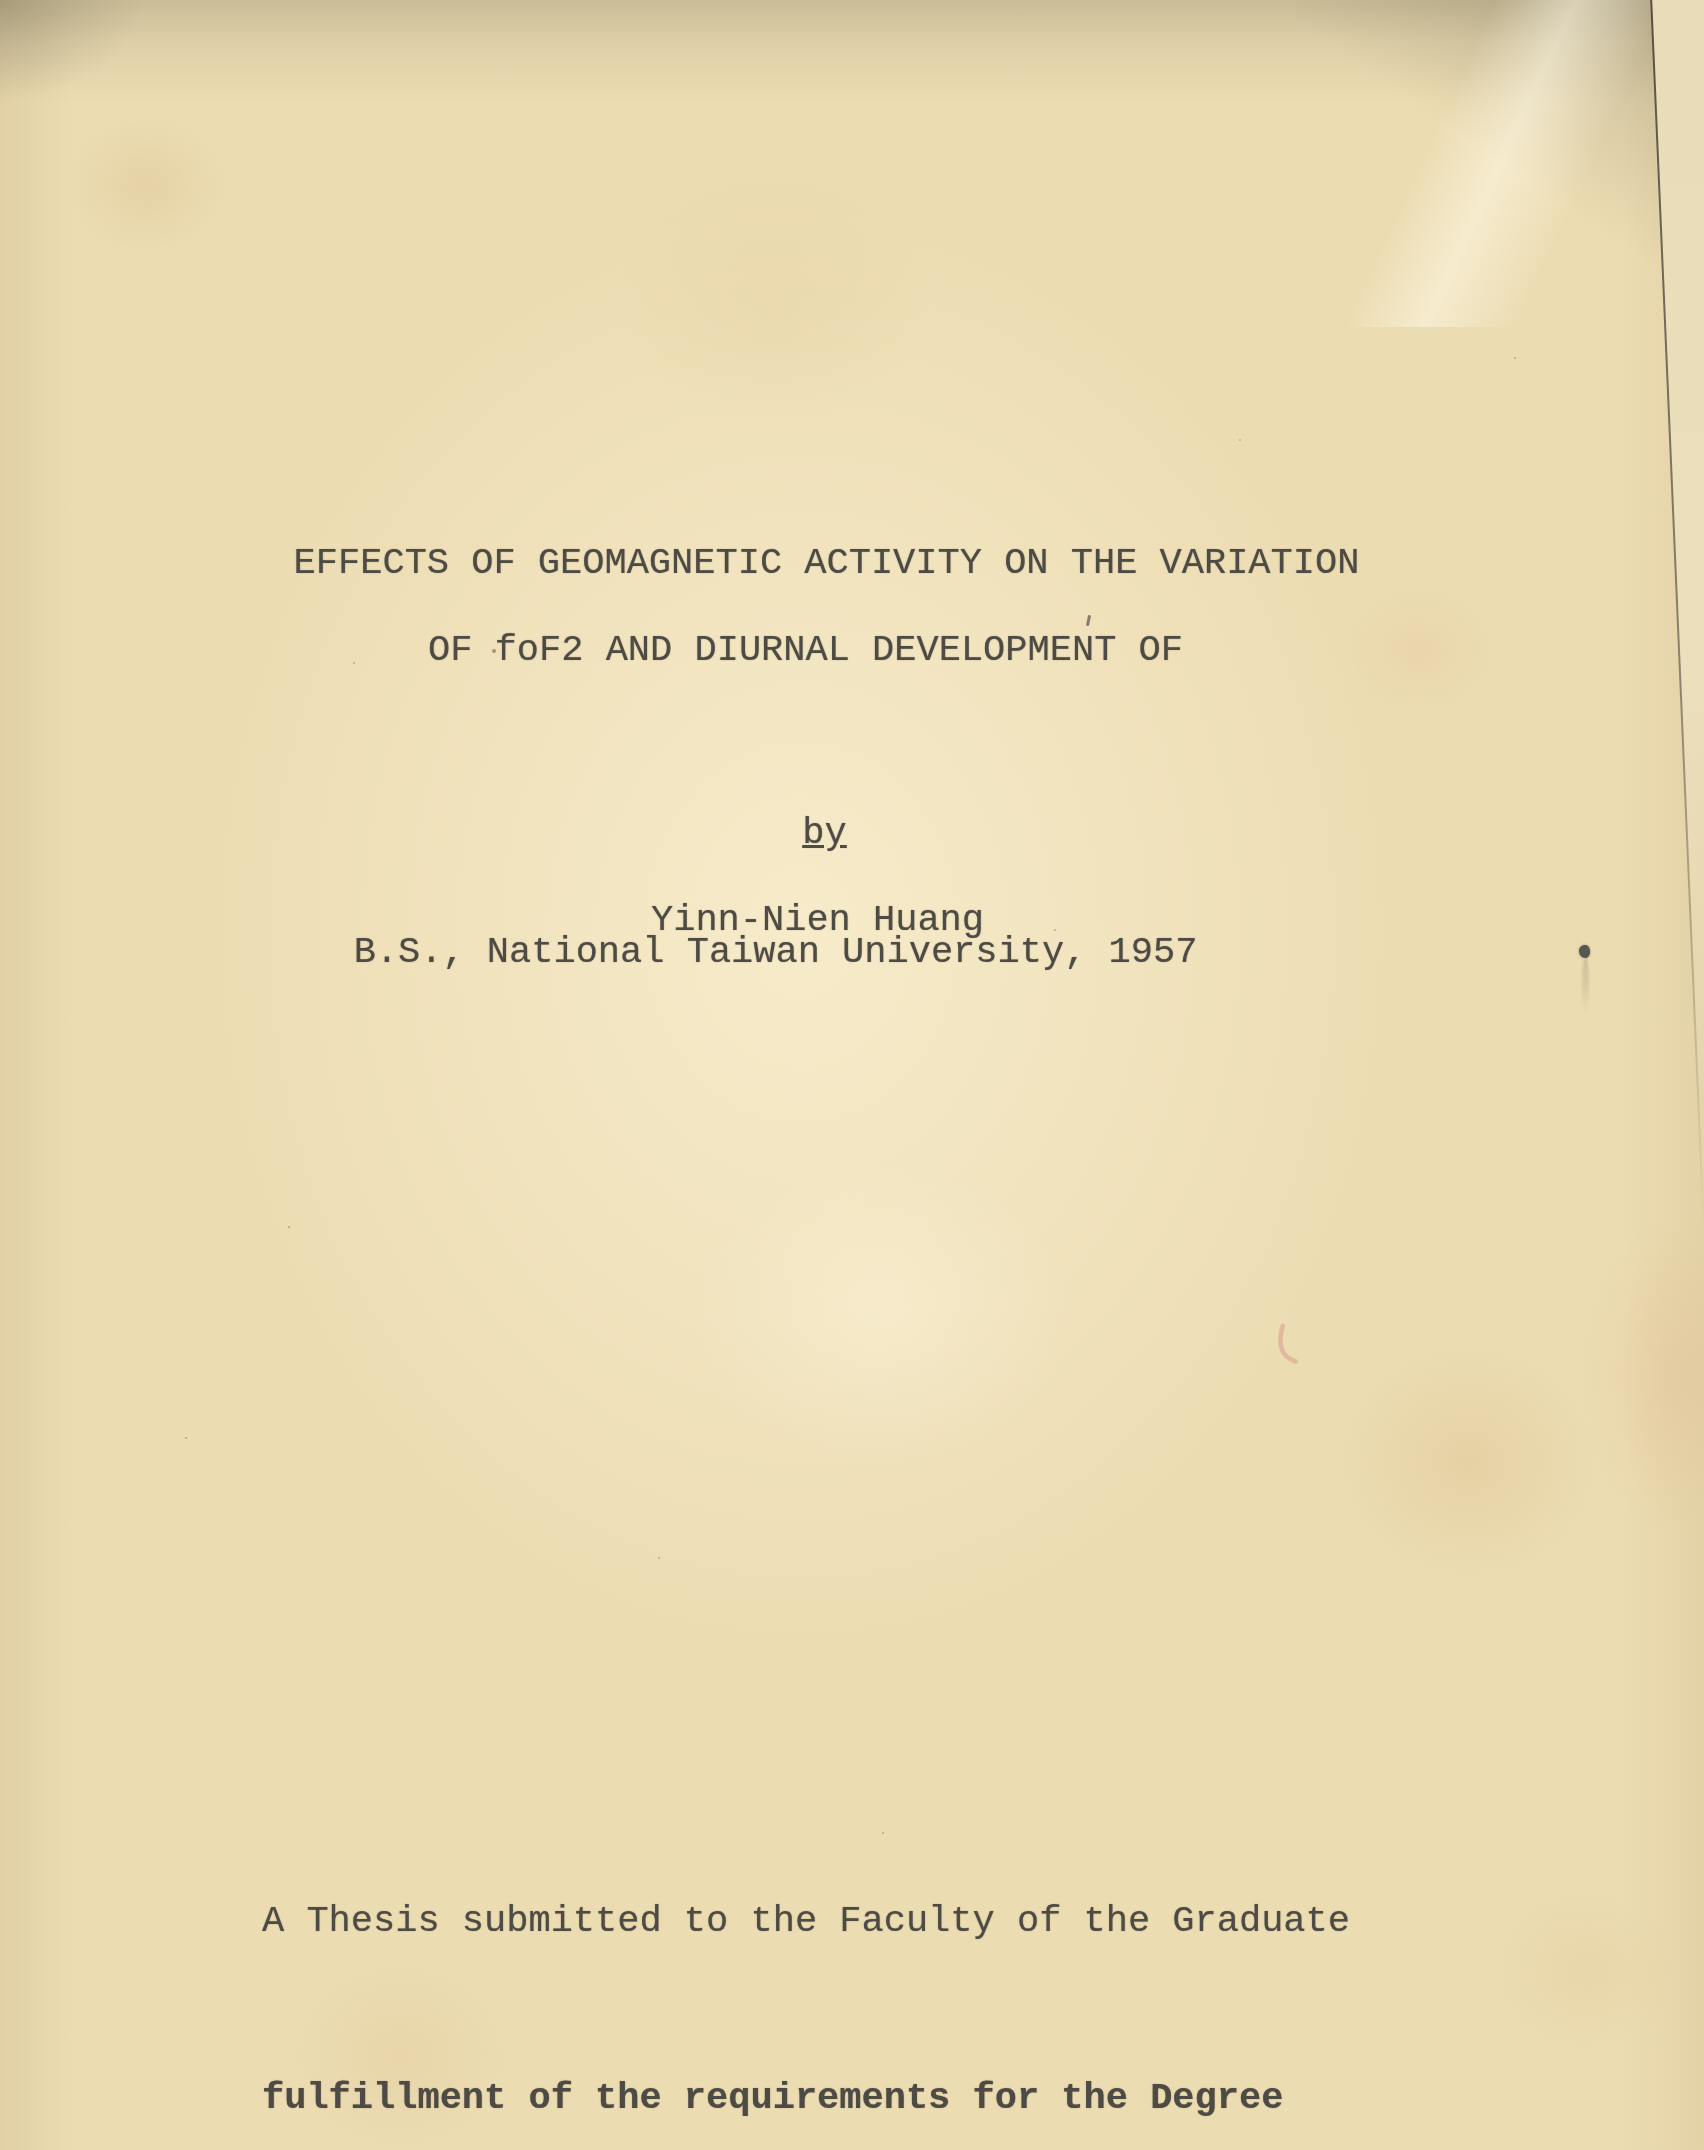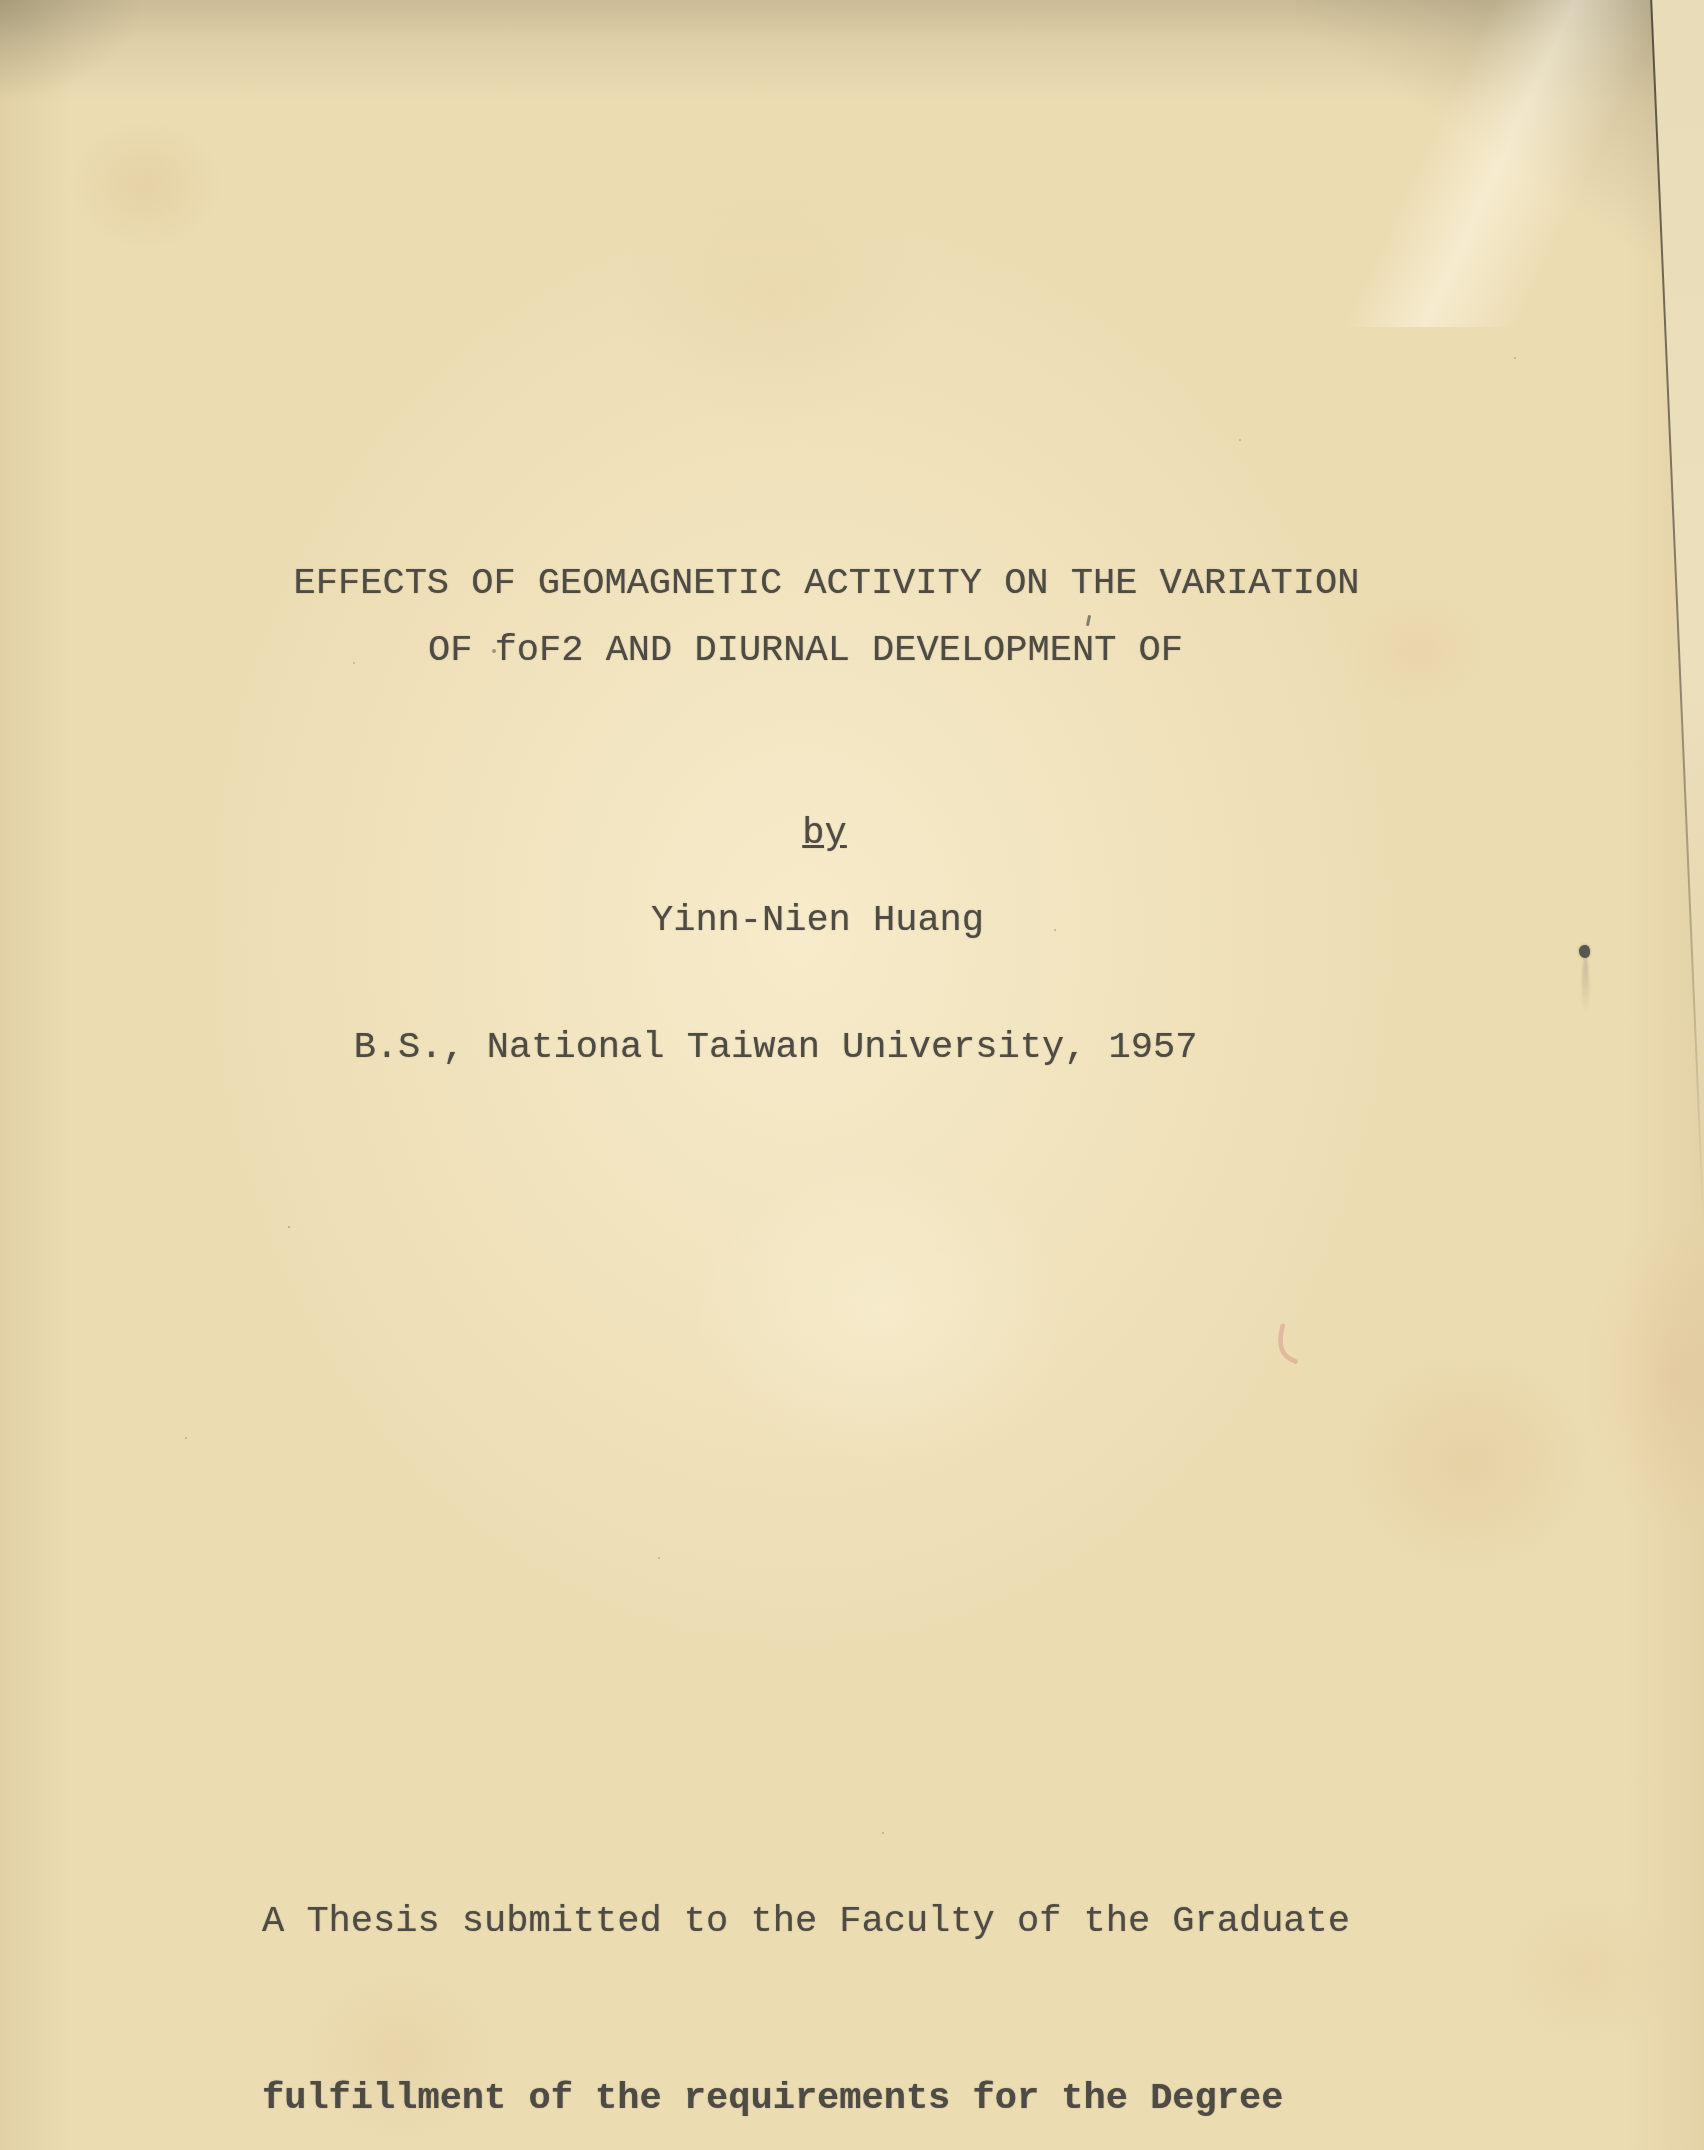--- a/index.html
+++ b/index.html
@@ -136,26 +136,26 @@
     position: absolute;
     font-size: 37px;
     line-height: 37px;
     letter-spacing: 0;
     white-space: nowrap;
     color: #4d4b44;
     text-shadow: 0 0 1.3px rgba(80,76,66,0.45), 0.4px 0.4px 0 rgba(80,76,66,0.15);
   }
   .centered { left: 50%; }
 
-  .title-1   { top: 565px; transform: translateX(calc(-50% - 26px)); font-family: Liberation Mono, monospace; }
+  .title-1   { top: 545px; transform: translateX(calc(-50% - 26px)); font-family: Liberation Mono, monospace; }
   .title-2   { top: 632px; transform: translateX(calc(-50% - 47px)); text-align: right; }
   .title-3   { top: 721px; transform: translateX(calc(-50% - 3.4px)); }
   .byline    { top: 815px; transform: translateX(calc(-50% - 28px)); text-decoration: underline; }
   .author    { top: 902px; transform: translateX(calc(-50% - 35px)); }
-  .credential{ top: 1029px; transform: translateX(calc(-50% - 77px)); text-align: right; }
+  .credential{ top: 934px; transform: translateX(calc(-50% - 77px)); text-align: right; }
 
   .submit-1  { top: 1903px; left: 262px; }
   .submit-2  { top: 1992px; left: 262px; }
   .submit-3  { top: 2080px; left: 262px; font-weight: bold; }
 </style>
 </head>
 <body>
 
 <div class="page">
 

